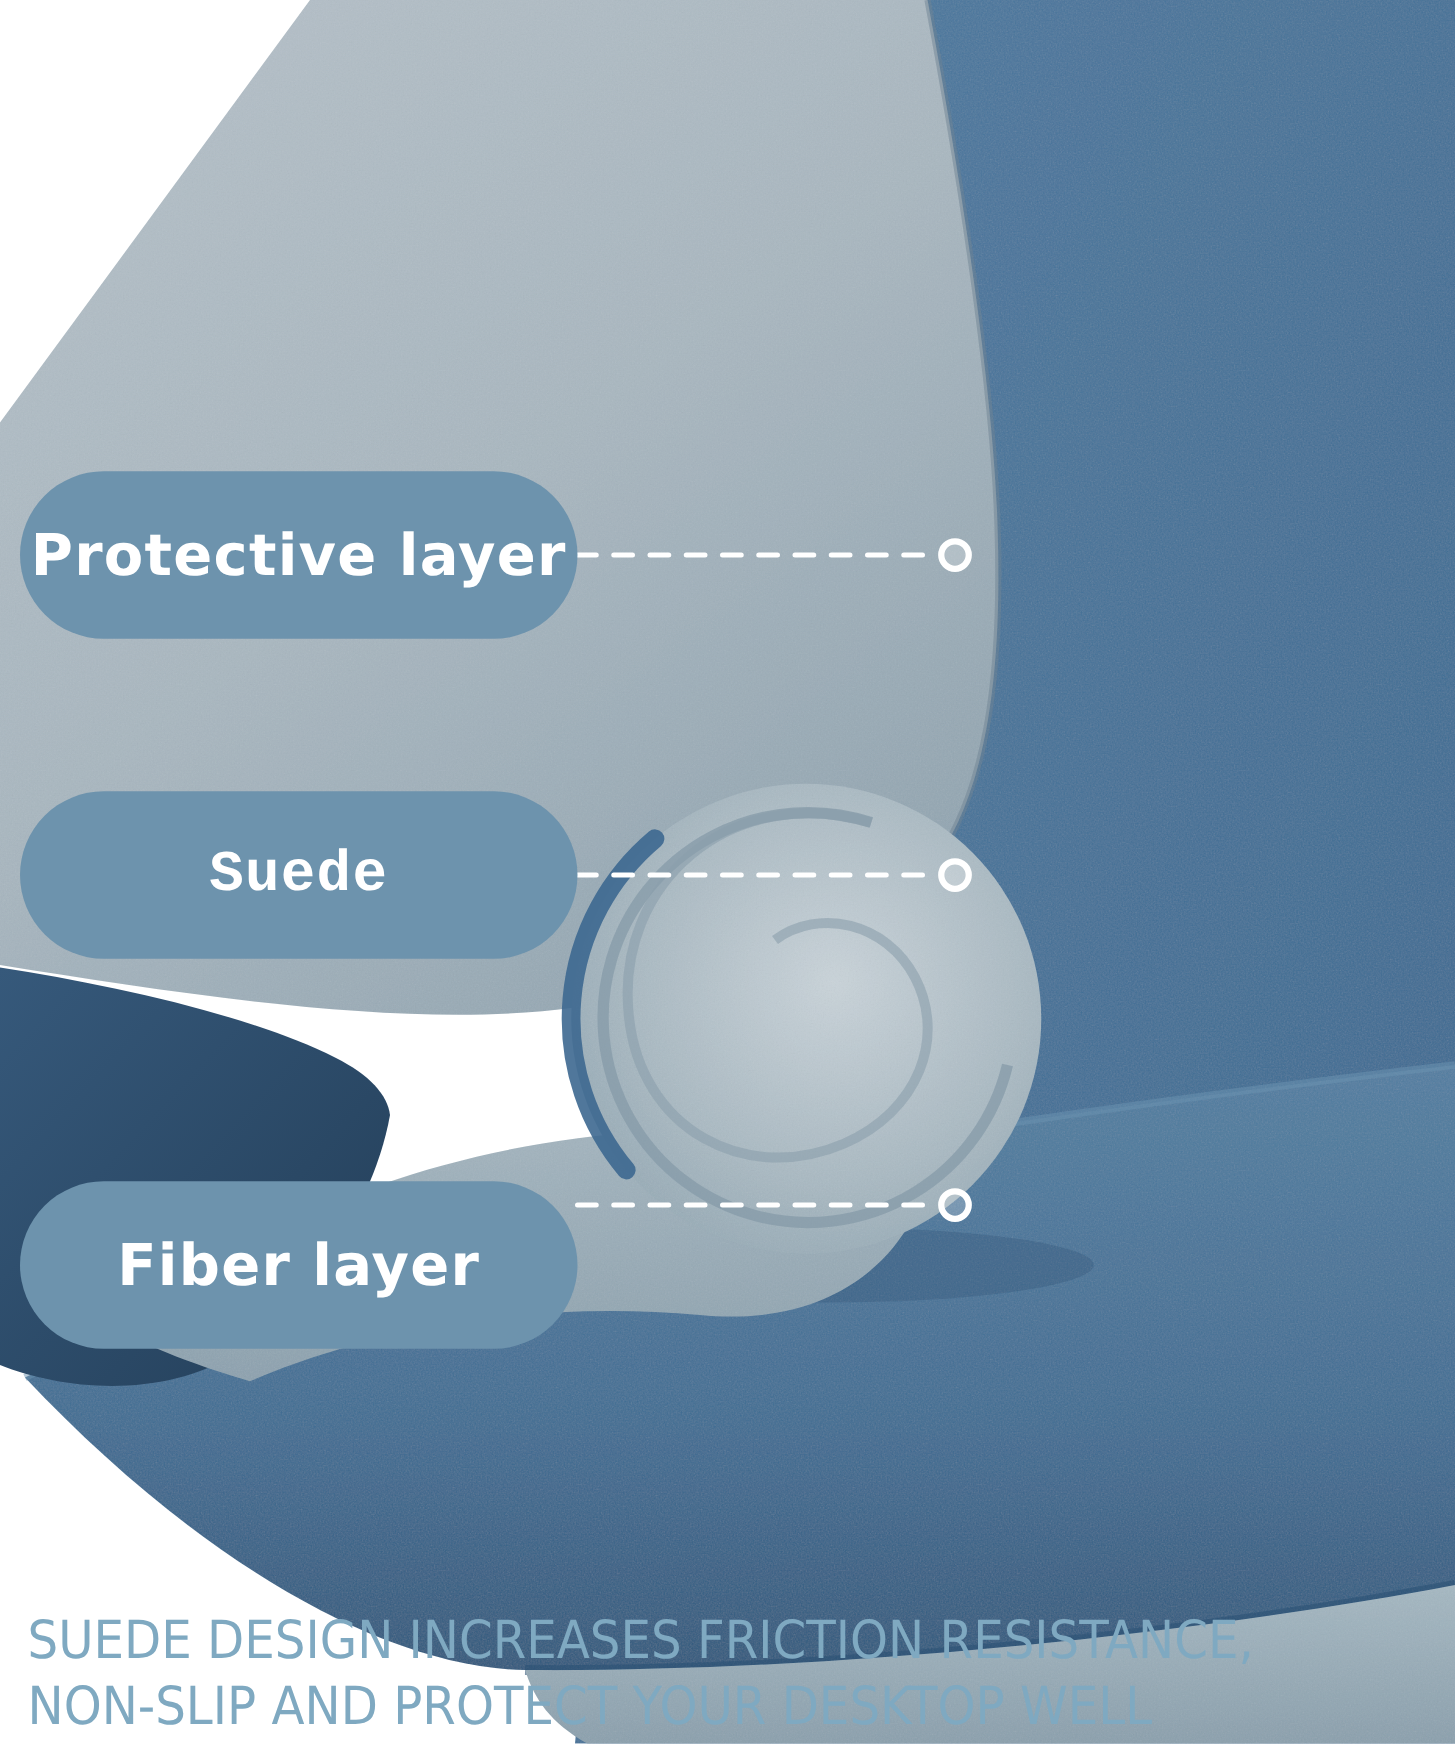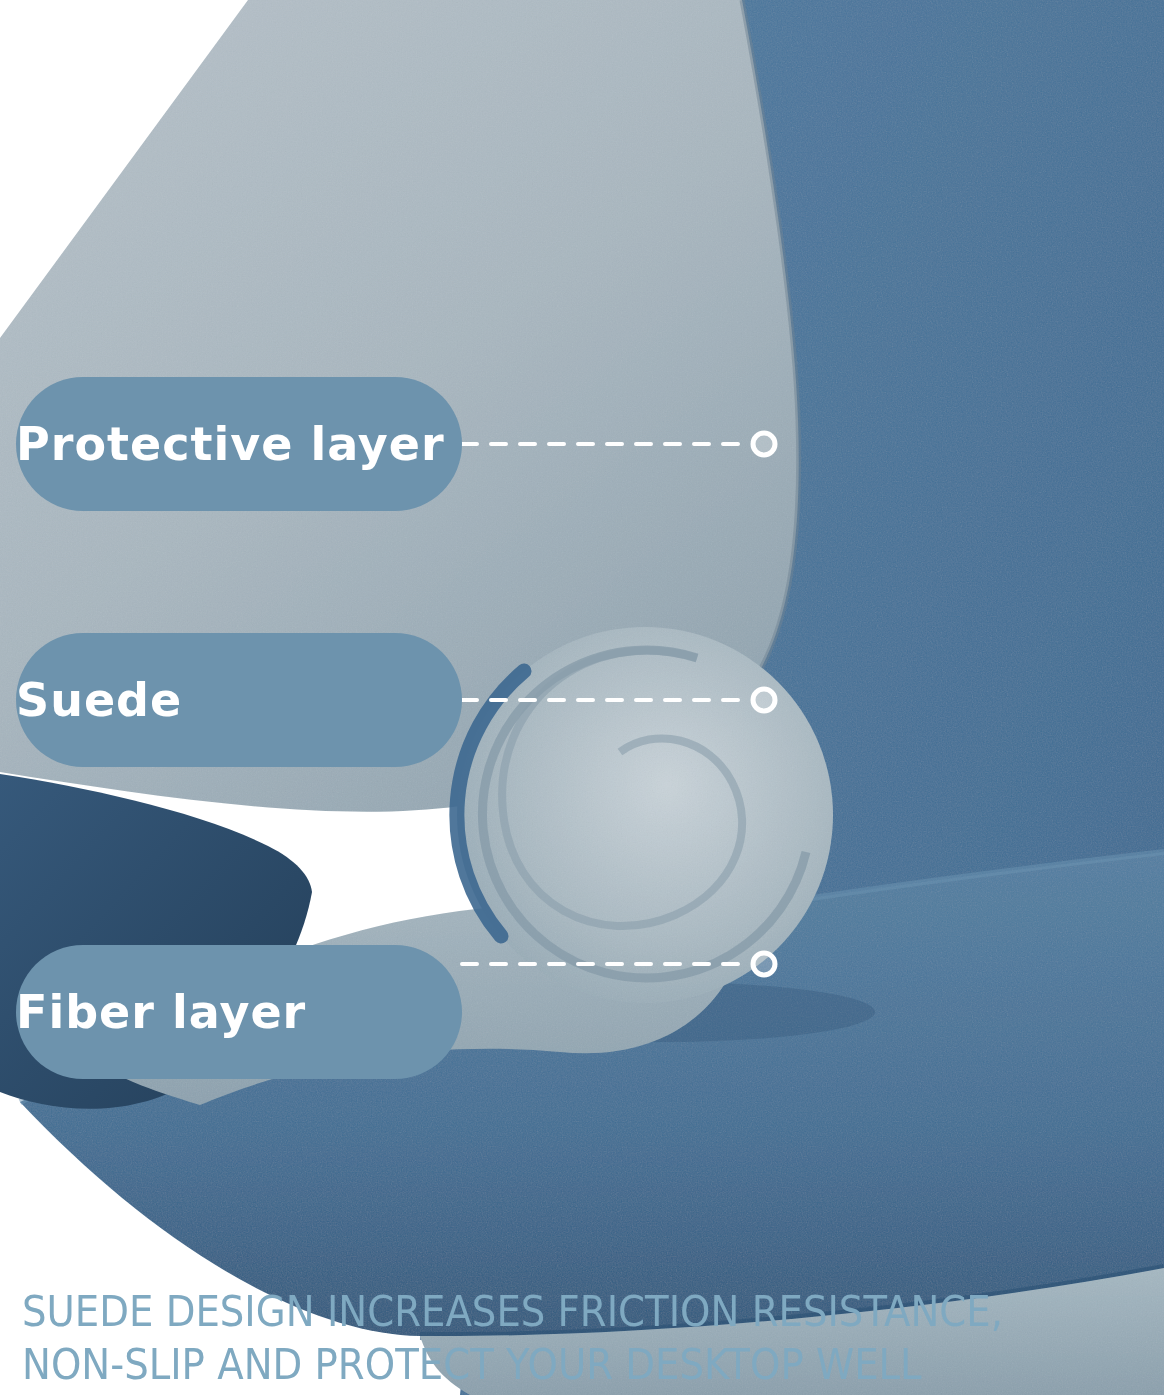--- a/index.html
+++ b/index.html
@@ -25,28 +25,28 @@
     position:absolute;left:0;top:0;width:1164px;height:1395px;
   }
   .overlay-svg{pointer-events:none;}
   .pill{
     position:absolute;
     left:16px;
     width:446px;height:134px;
     background:var(--pill-fill);
     color:var(--pill-text);
     border-radius:70px;
-    display:flex;align-items:center;justify-content:flex-start;
+    display:flex;align-items:center;justify-content:center;
     font-size:46px;
     font-weight:bold;
     letter-spacing:1px;
     z-index:3;
   }
   .pill-1{top:377px;}
-  .pill-2{top:633px;}
+  .pill-2{top:633px;font-family:Liberation Mono, monospace;}
   .pill-3{top:897px;margin-top:48px;}
   .dash-line{
     stroke:var(--connector);
     stroke-width:4;
     stroke-dasharray:15 14;
     stroke-linecap:round;
     fill:none;
   }
   .dash-dot{
     stroke:var(--connector);

